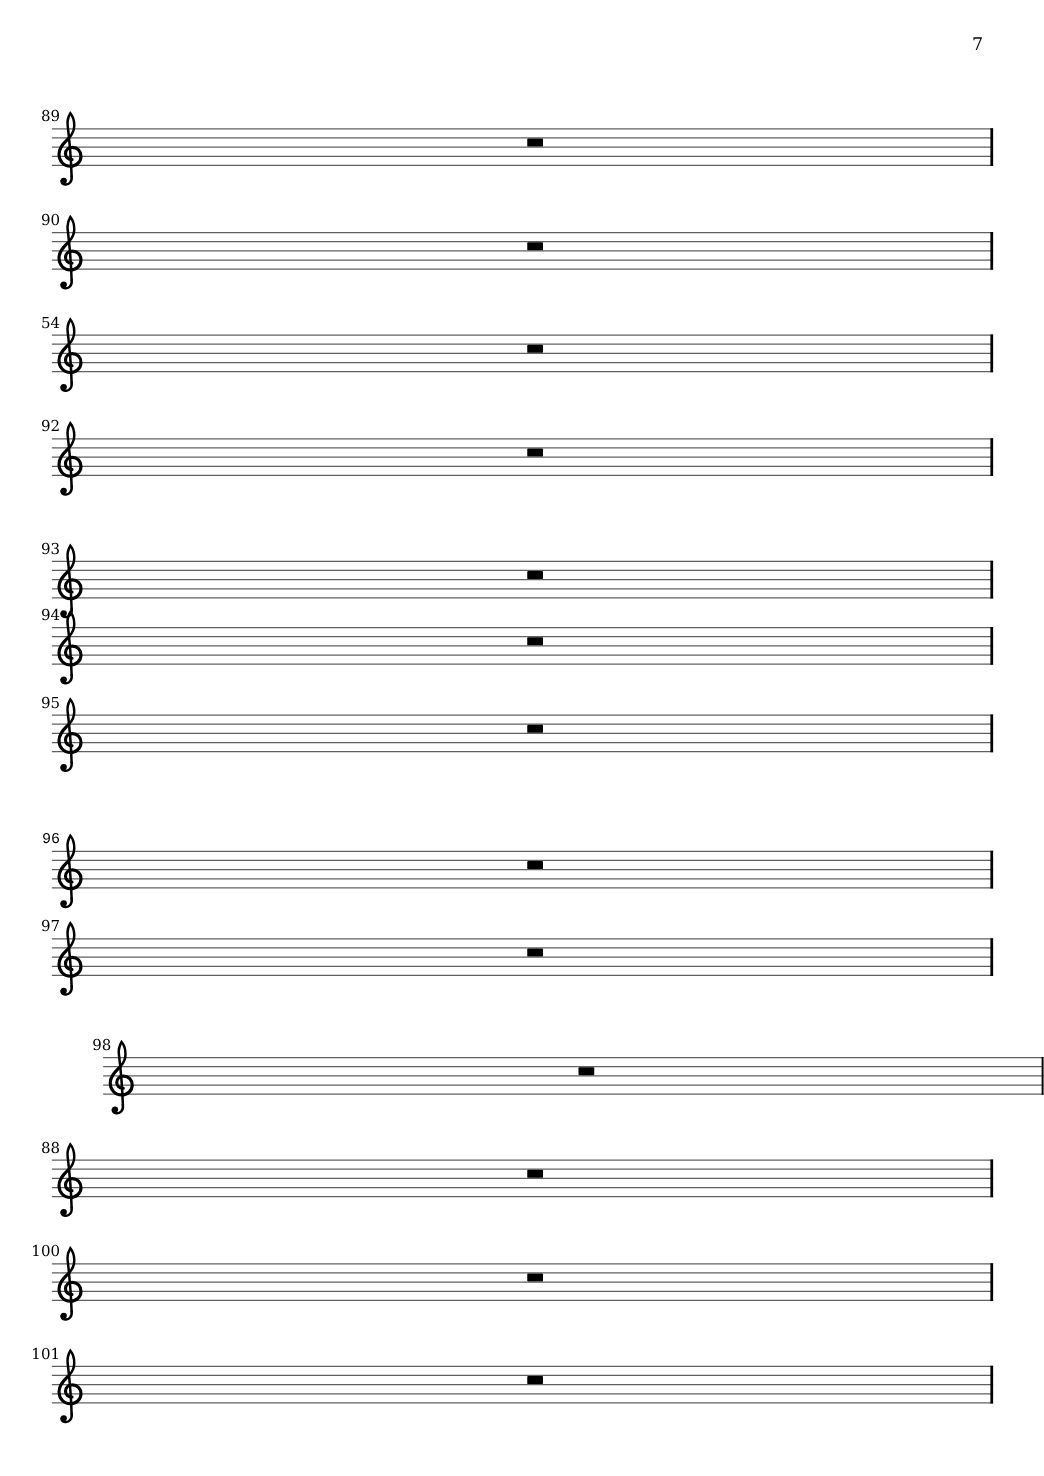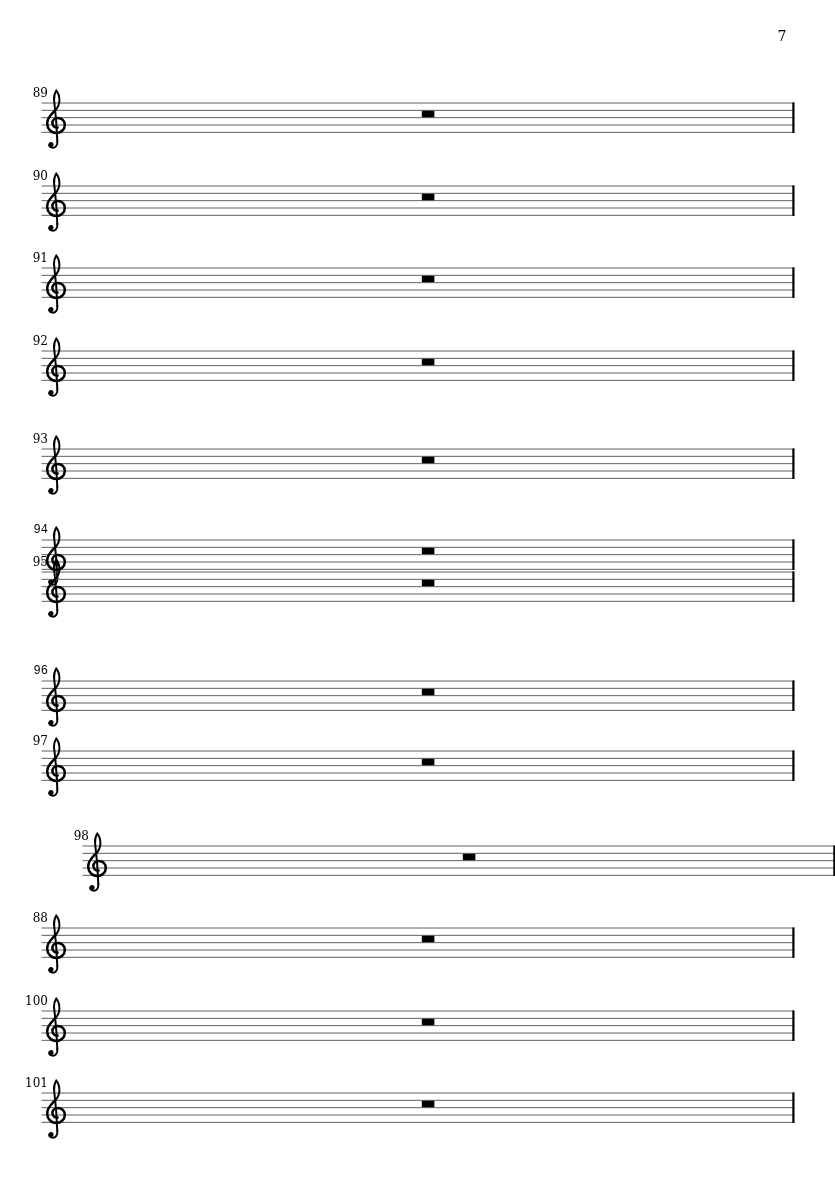--- a/index.html
+++ b/index.html
@@ -81,21 +81,21 @@
         <line class="staff-line" x1="41.5" y1="39" x2="794.5" y2="39"></line>
         <line class="staff-line" x1="41.5" y1="46.33" x2="794.5" y2="46.33"></line>
       </g>
       <line class="barline" x1="793.4" y1="16.5" x2="793.4" y2="46.85"></line>
       <use href="#treble-clef" x="44" y="17"></use>
       <rect class="whole-rest" x="421.8" y="24.8" width="12.6" height="6.4" rx="0.7"></rect>
     </svg>
   </div>
 
   <div class="system" style="top: 251px;">
-    <span class="measure-number">91</span>
+    <span class="measure-number">54</span>
     <svg class="staff-svg" width="835" height="66" viewBox="0 0 835 66">
       <g>
         <line class="staff-line" x1="41.5" y1="17" x2="794.5" y2="17"></line>
         <line class="staff-line" x1="41.5" y1="24.33" x2="794.5" y2="24.33"></line>
         <line class="staff-line" x1="41.5" y1="31.67" x2="794.5" y2="31.67"></line>
         <line class="staff-line" x1="41.5" y1="39" x2="794.5" y2="39"></line>
         <line class="staff-line" x1="41.5" y1="46.33" x2="794.5" y2="46.33"></line>
       </g>
       <line class="barline" x1="793.4" y1="16.5" x2="793.4" y2="46.85"></line>
       <use href="#treble-clef" x="44" y="17"></use>
@@ -128,21 +128,21 @@
         <line class="staff-line" x1="41.5" y1="31.67" x2="794.5" y2="31.67"></line>
         <line class="staff-line" x1="41.5" y1="39" x2="794.5" y2="39"></line>
         <line class="staff-line" x1="41.5" y1="46.33" x2="794.5" y2="46.33"></line>
       </g>
       <line class="barline" x1="793.4" y1="16.5" x2="793.4" y2="46.85"></line>
       <use href="#treble-clef" x="44" y="17"></use>
       <rect class="whole-rest" x="421.8" y="24.8" width="12.6" height="6.4" rx="0.7"></rect>
     </svg>
   </div>
 
-  <div class="system" style="top: 523px; font-family: Liberation Mono, monospace;">
+  <div class="system" style="top: 485px;">
     <span class="measure-number">94</span>
     <svg class="staff-svg" width="835" height="66" viewBox="0 0 835 66">
       <g>
         <line class="staff-line" x1="41.5" y1="17" x2="794.5" y2="17"></line>
         <line class="staff-line" x1="41.5" y1="24.33" x2="794.5" y2="24.33"></line>
         <line class="staff-line" x1="41.5" y1="31.67" x2="794.5" y2="31.67"></line>
         <line class="staff-line" x1="41.5" y1="39" x2="794.5" y2="39"></line>
         <line class="staff-line" x1="41.5" y1="46.33" x2="794.5" y2="46.33"></line>
       </g>
       <line class="barline" x1="793.4" y1="16.5" x2="793.4" y2="46.85"></line>

